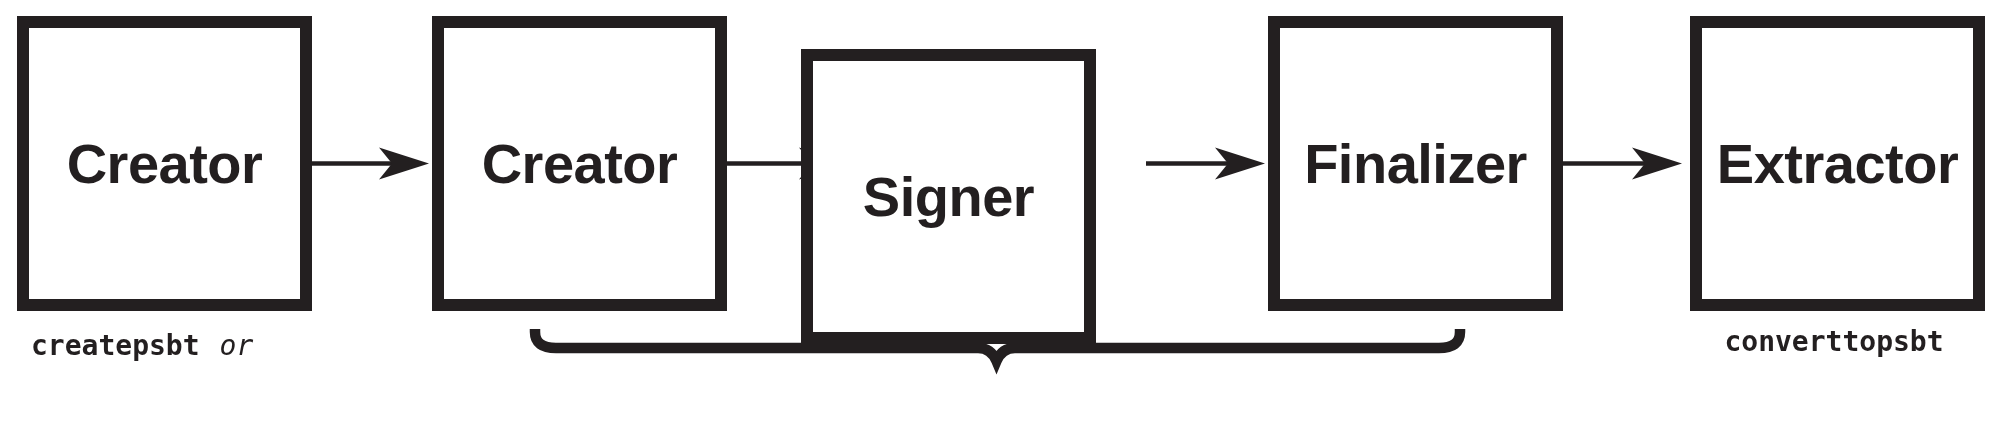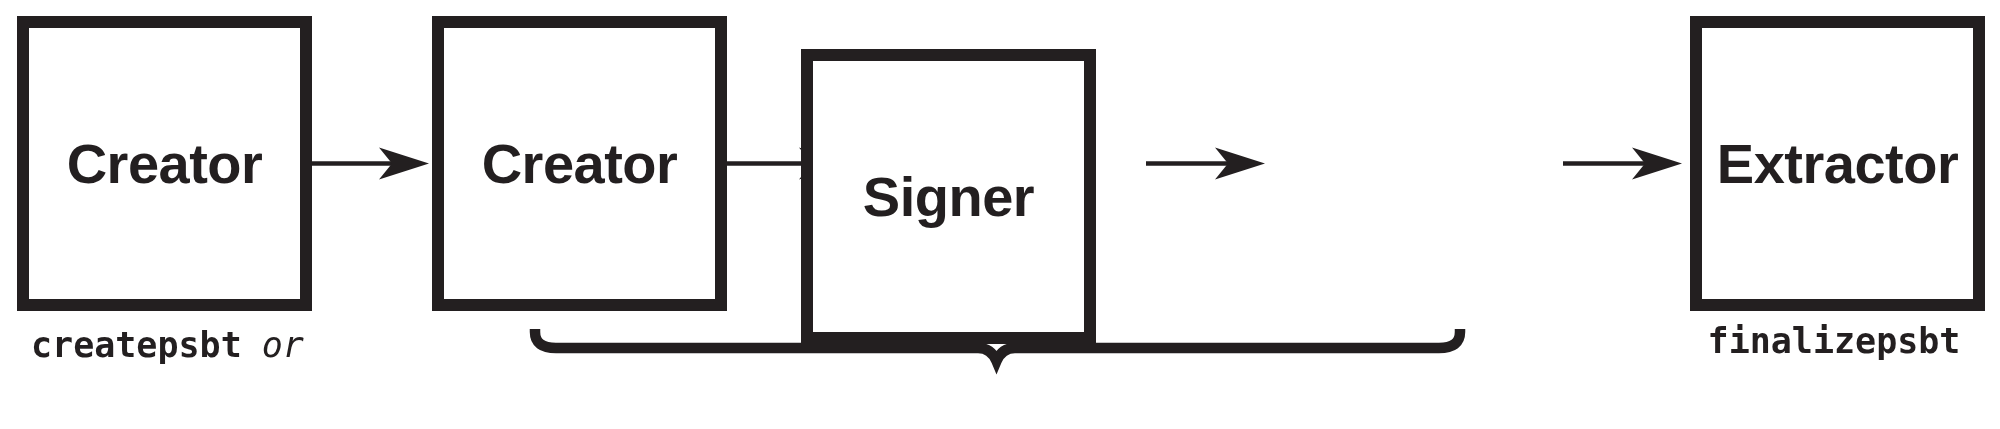--- a/index.html
+++ b/index.html
@@ -40,21 +40,21 @@
     font-weight: bold;
     font-size: 56px;
     letter-spacing: -0.5px;
     color: var(--ink);
     white-space: nowrap;
   }
   .caption {
     position: absolute;
     font-family: "DejaVu Sans Mono", "Liberation Mono", monospace;
     font-weight: bold;
-    font-size: 35px;
+    font-size: 28px;
     line-height: 43px;
     color: var(--ink);
     white-space: nowrap;
     text-align: center;
   }
   .caption-creator { left: 31px; top: 324px; }
   .caption-wallet {
     left: 997px; top: 375px;
     transform: translateX(-50%);
   }
@@ -100,24 +100,27 @@
 
   <div class="role-box box-creator">
     <span class="role-label">Creator</span>
   </div>
   <div class="role-box box-updater">
     <span class="role-label">Creator</span>
   </div>
   <div class="role-box box-signer">
     <span class="role-label">Signer</span>
   </div>
+  <div class="role-box box-finalizer">
+    <span class="role-label">Finalizer</span>
+  </div>
   <div class="role-box box-extractor">
     <span class="role-label">Extractor</span>
   </div>
 
   <div class="caption caption-creator">
     <span>createpsbt</span><span class="conj">or</span><br>
   </div>
 
 
-  <div class="caption caption-extractor">finalizepsbt</div>
+  <div class="caption caption-extractor">converttopsbt</div>
 
 </div>
 
 </body></html>

